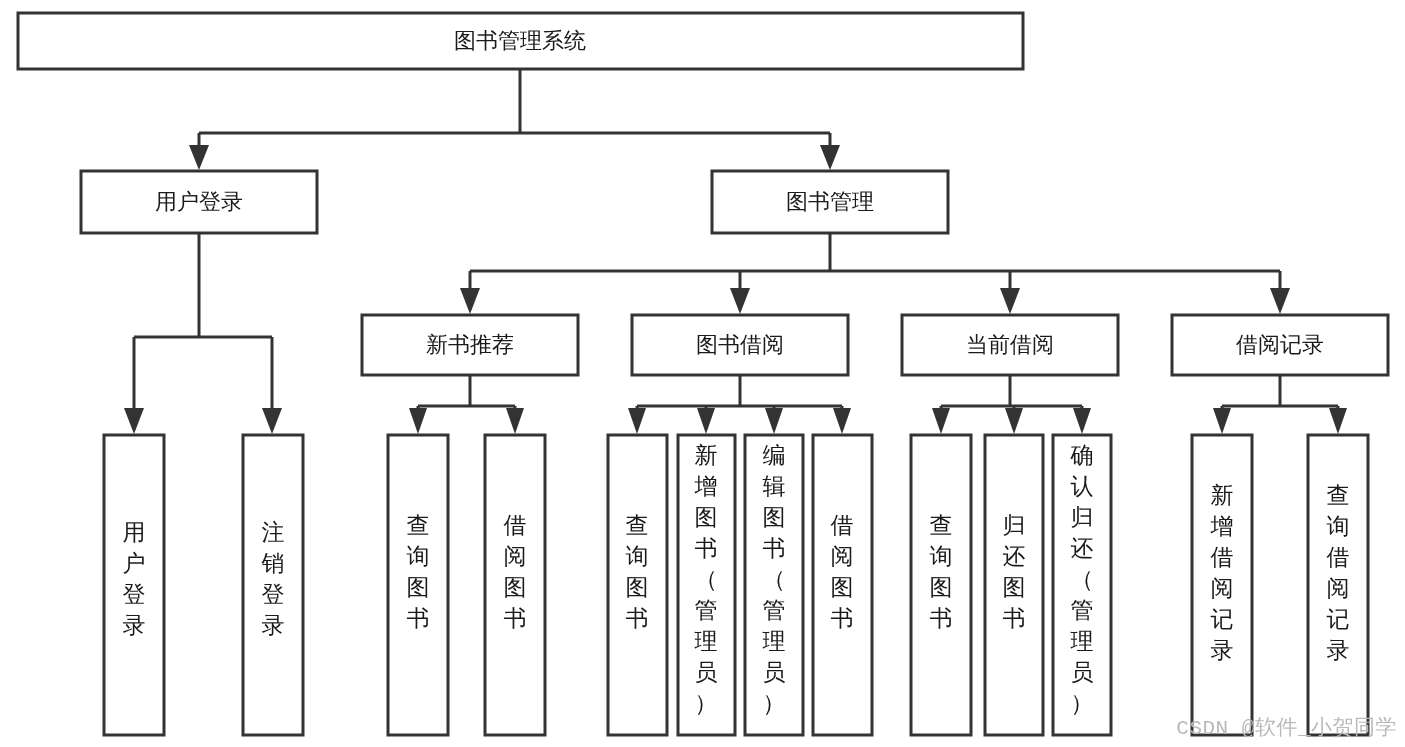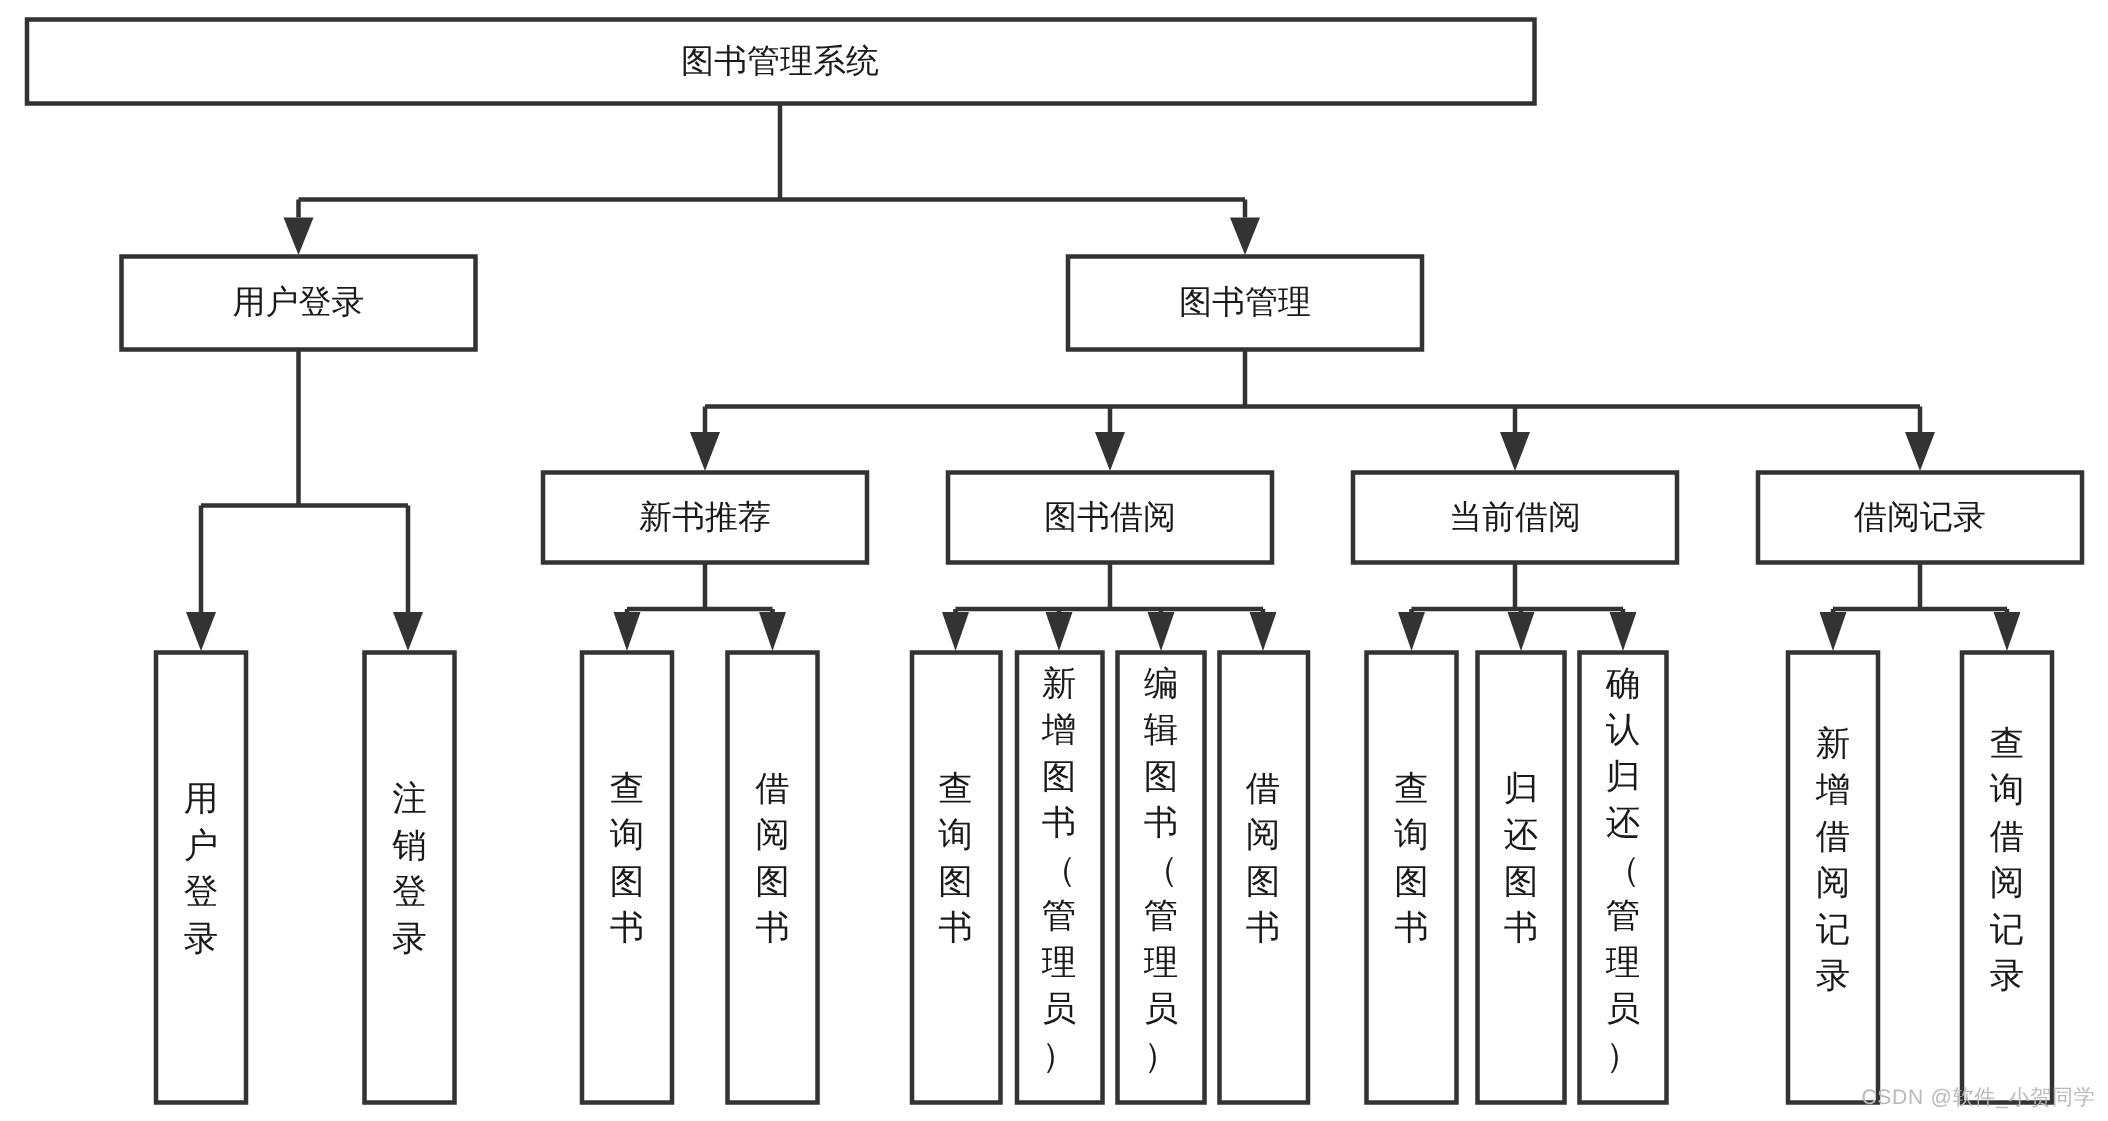--- a/index.html
+++ b/index.html
@@ -51,22 +51,22 @@
   .leaf-label {
     font-family: "Liberation Sans", "DejaVu Sans", sans-serif;
     fill: #1a1a1a;
     font-size: 23px;
     text-anchor: middle;
   }
   .watermark {
     position: absolute;
     right: 8px;
     bottom: 6px;
-    font-family: Liberation Sans, sans-serif;
-    font-size: 14px;
+    font-family: Liberation Mono, monospace;
+    font-size: 21px;
     color: #b9b9b9;
     letter-spacing: 0.5px;
     white-space: nowrap;
     pointer-events: none;
     text-align: center;
   }
 </style>
 </head>
 <body>
 

